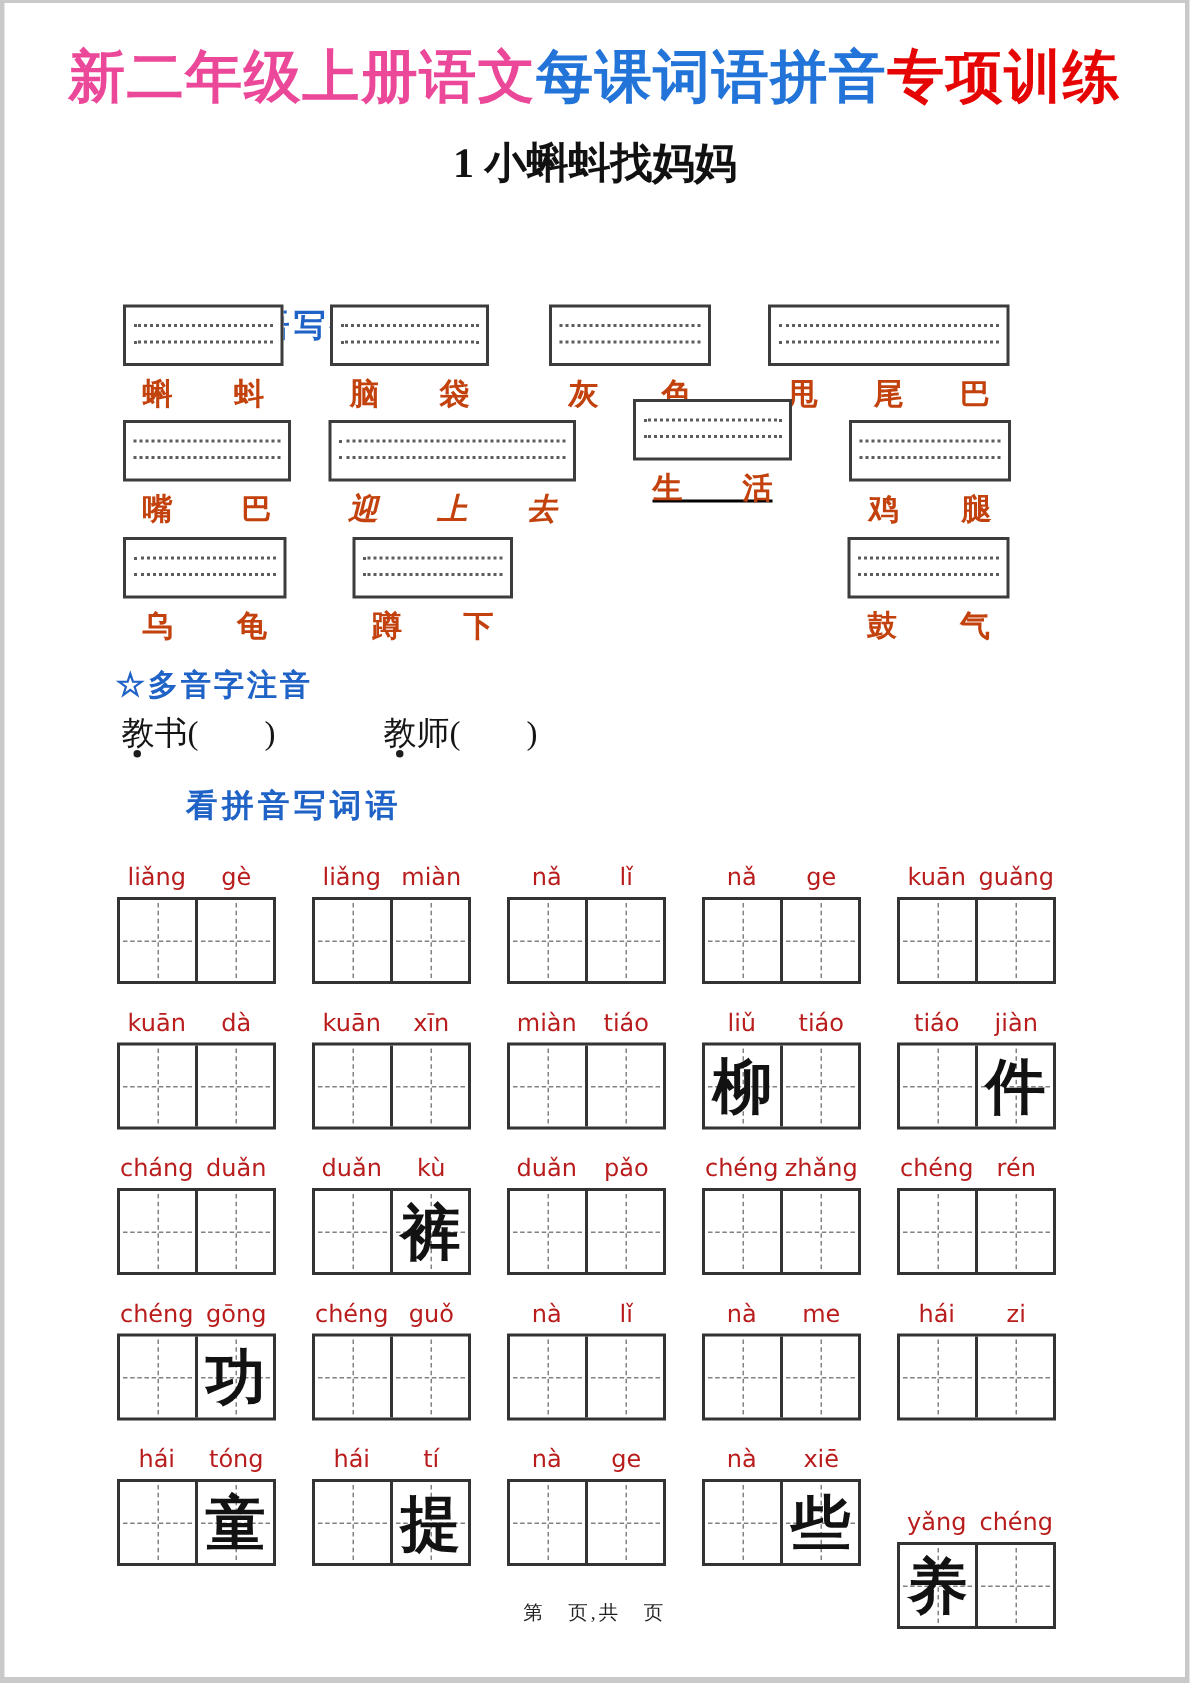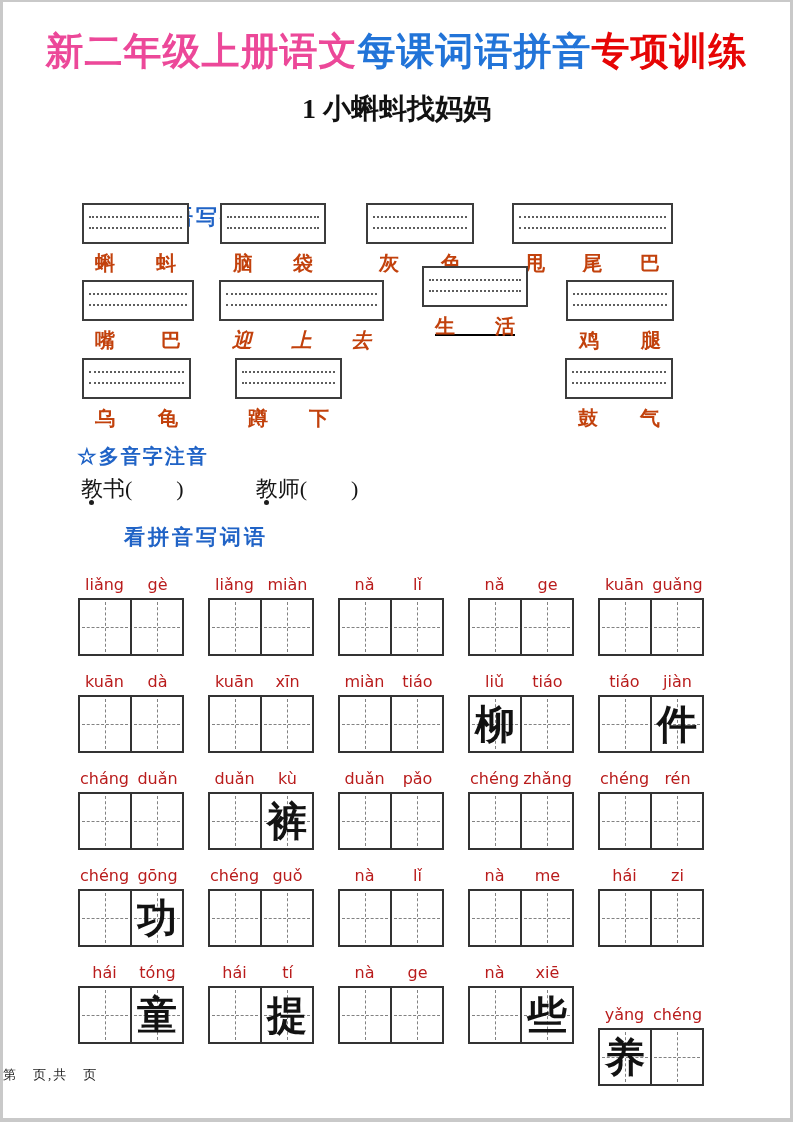--- a/index.html
+++ b/index.html
@@ -83,21 +83,21 @@
     border-top:1px dashed #828282;
   }
   .hz{
     position:absolute;left:0;top:0;right:0;bottom:0;z-index:2;
     display:flex;align-items:center;justify-content:center;
     font-size:40px;color:#121212;font-weight:600;
     font-family:"Liberation Serif","DejaVu Serif",serif;
   }
   
   .page-footer{
-    position:absolute;top:1064px;left:0;width:100%;
+    position:absolute;top:1064px;left:0;width:100%;text-align:center;
     font-size:13px;color:#1f1f1f;letter-spacing:2px;
     font-family:"Liberation Serif","DejaVu Serif",serif;
   }
 </style>
 </head>
 <body>
 
 <div id="page">
 
   <div class="main-title">

